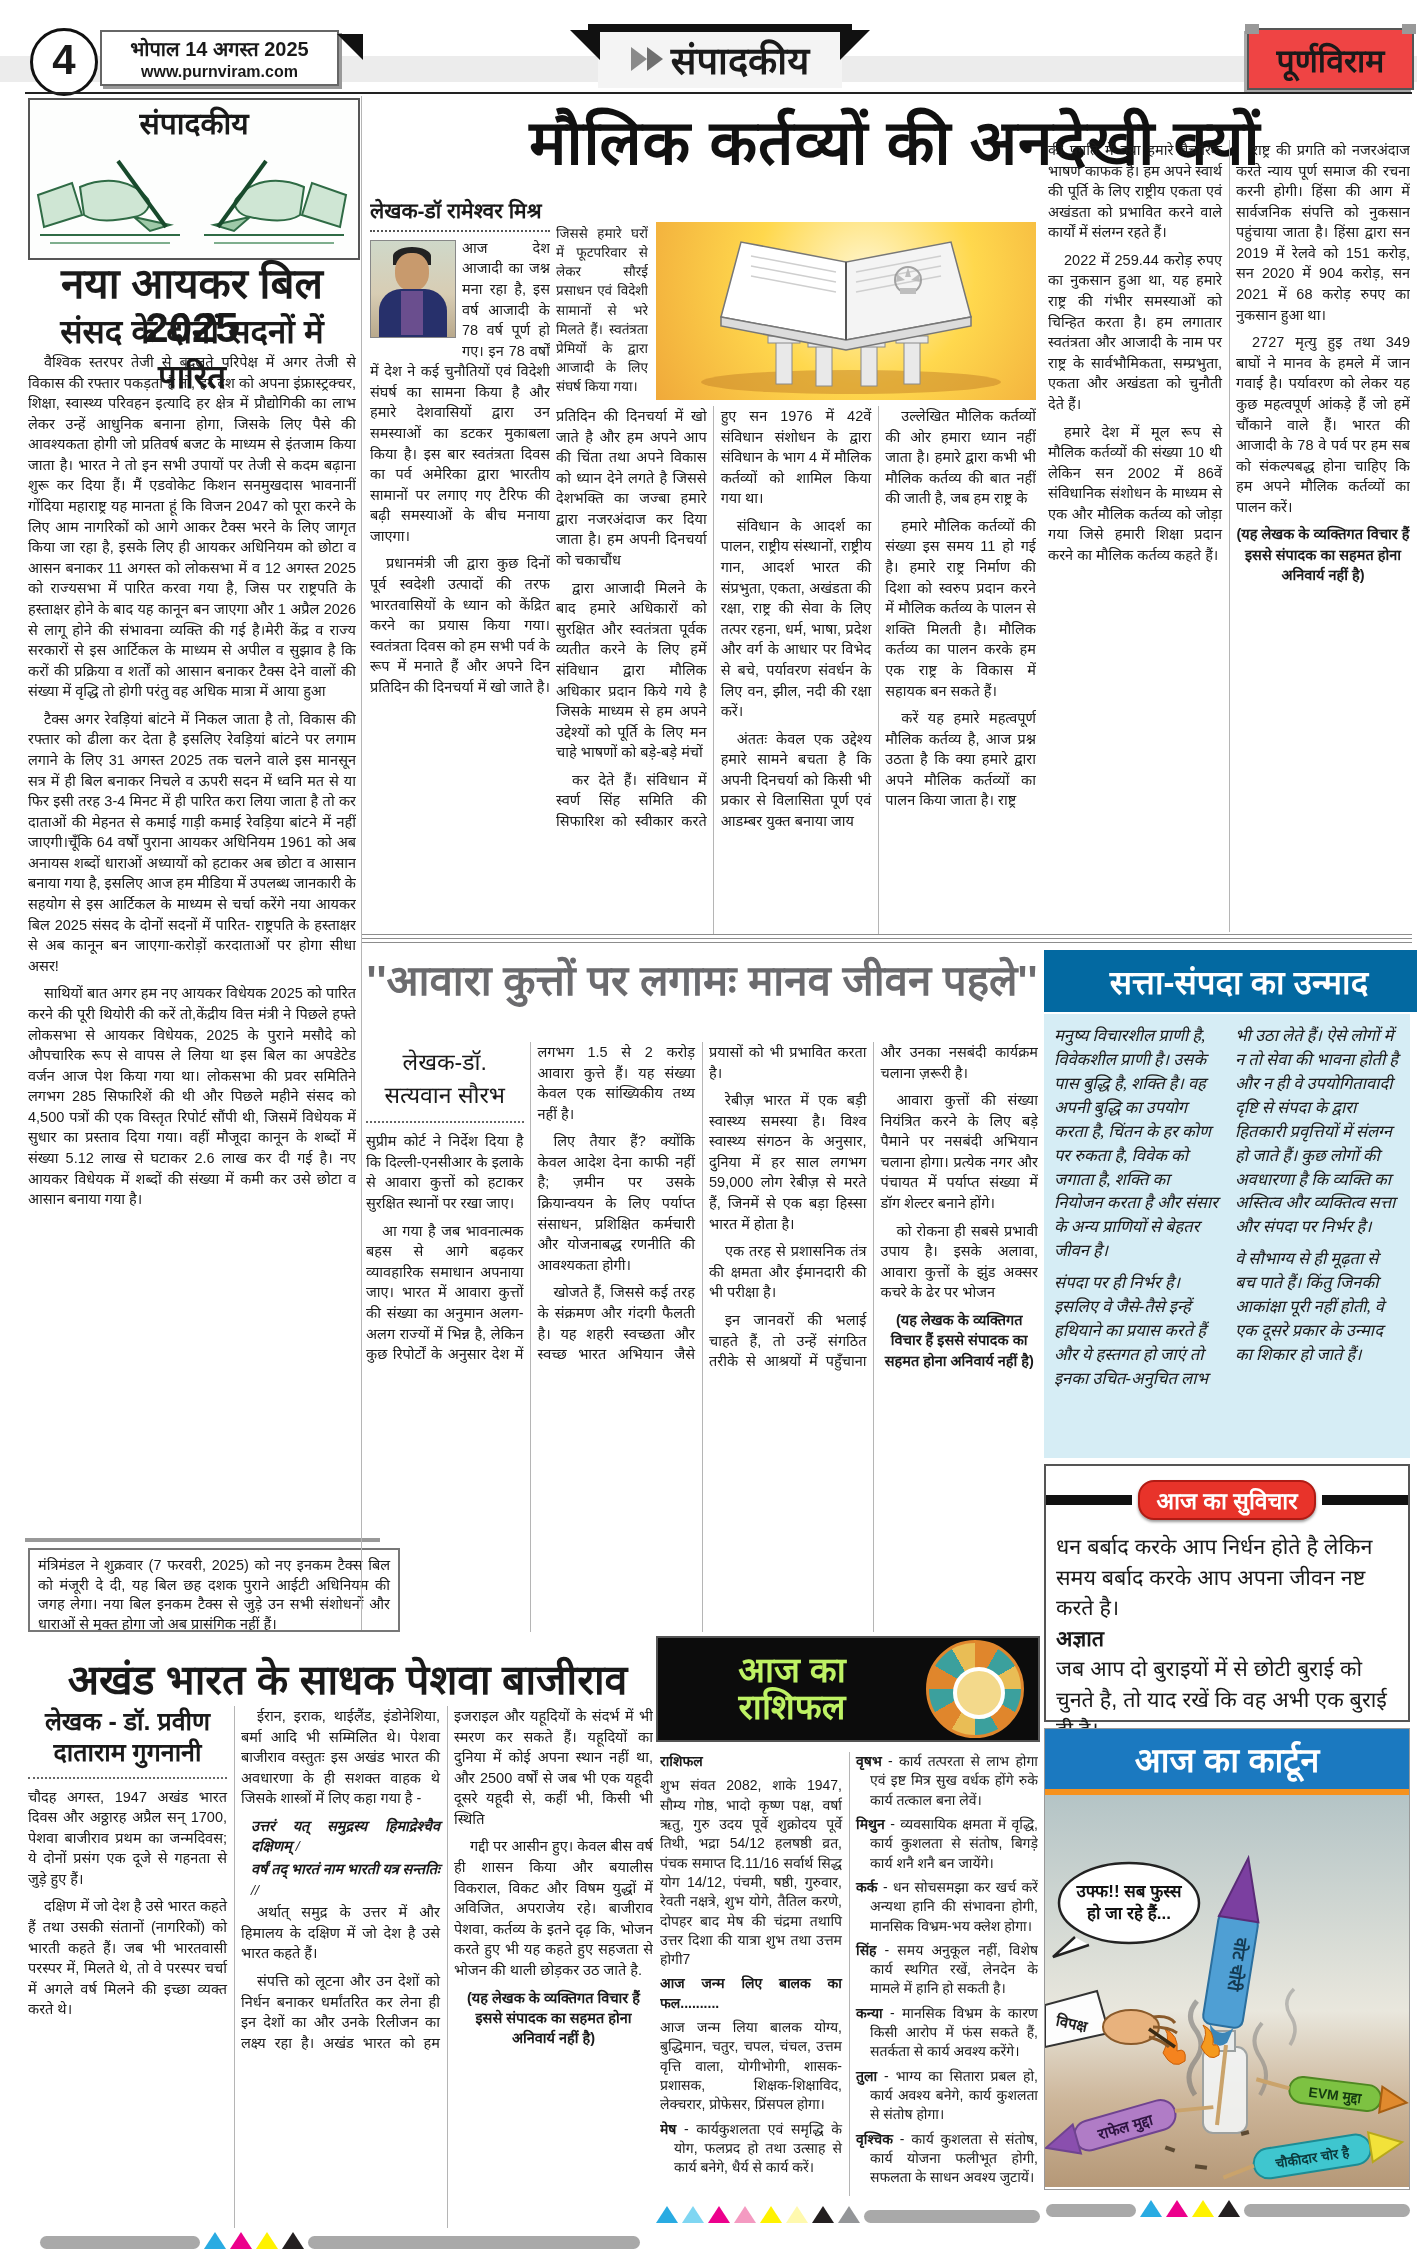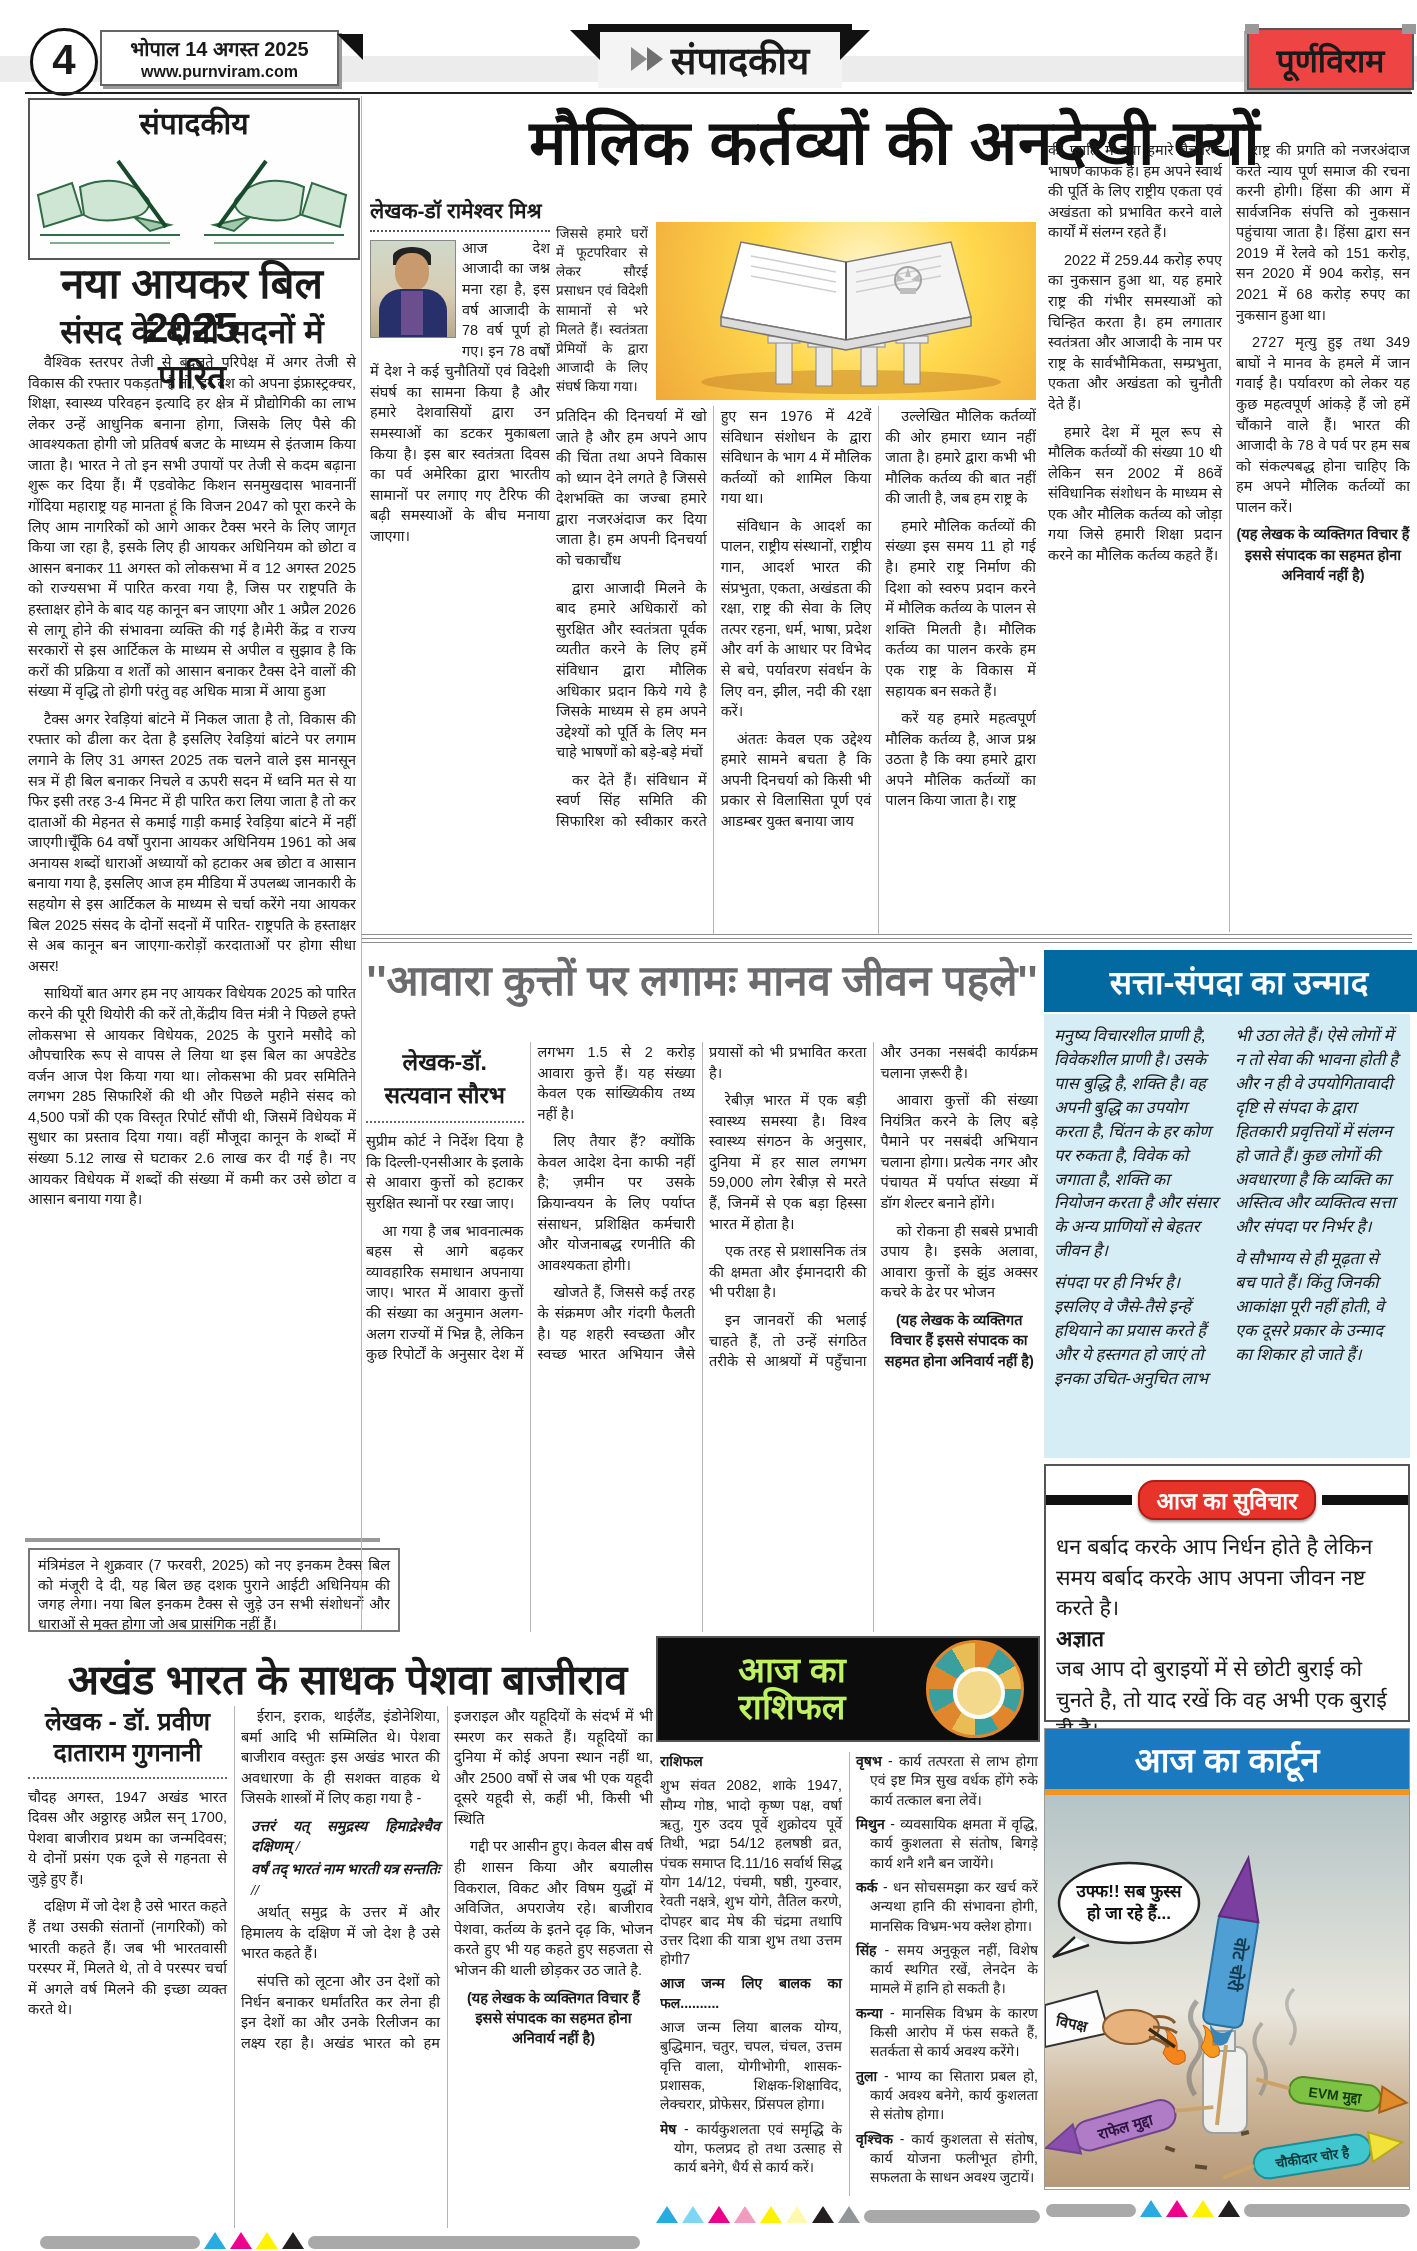--- a/index.html
+++ b/index.html
@@ -57,21 +57,21 @@
   .m-illo{left:656px;top:222px;width:380px;height:178px;
           background:radial-gradient(circle at 55% 30%,#fff6cf 0%,#ffd84d 45%,#f0a93a 100%);}
   .m-cols3{left:556px;top:406px;width:480px;height:528px;column-count:3;}
   .m-colsR{left:1048px;top:140px;width:362px;height:792px;column-count:2;}
   .sep{left:362px;top:934px;width:1050px;height:12px;
        background:repeating-linear-gradient(180deg,#8c8c8c 0 1.5px,#fff 1.5px 4px);}
   .sepL{left:25px;top:1538px;width:355px;height:4px;background:#999;}
   
   .dog-hl{left:366px;top:950px;width:672px;text-align:center;font-size:42px;font-weight:bold;color:#6b6b6e;}
   .dog-body{left:366px;top:1042px;width:672px;height:590px;column-count:4;}
-  .dog-byline{font-size:23px;font-weight:bold;text-align:center;border-bottom:2px dotted #666;
+  .dog-byline{font-size:23px;font-weight:normal;text-align:center;border-bottom:2px dotted #666;
               padding:4px 0 10px;margin-bottom:8px;text-indent:0!important;}
   
   .satta-banner{left:1044px;top:950px;width:390px;height:62px;background:#0369a1;color:#fff;
                 display:flex;align-items:center;justify-content:center;font-size:33px;font-weight:bold;}
   .satta-body{left:1044px;top:1014px;width:366px;height:444px;background:#d6edf5;
               column-count:2;column-gap:16px;padding:10px 10px;box-sizing:border-box;
               font-family:"Liberation Serif","DejaVu Serif",serif;font-style:italic;
               font-size:16.5px;line-height:1.45;}
   .satta-body p{margin:0 0 8px;text-indent:0;}
   
@@ -187,20 +187,21 @@
 
 <div class="abs m-col1 bodytxt jt">
   <div class="byline dotline">लेखक-डॉ रामेश्वर मिश्र</div>
   <div class="photo">
     <span class="hair"></span>
     <span class="head"></span>
     <span class="torso"></span>
     <span class="scarf"></span>
   </div>
   <p style="text-indent:0;">आज देश आजादी का जश्न मना रहा है, इस वर्ष आजादी के 78 वर्ष पूर्ण हो गए। इन 78 वर्षों में देश ने कई चुनौतियों एवं विदेशी संघर्ष का सामना किया है और हमारे देशवासियों द्वारा उन समस्याओं का डटकर मुकाबला किया है। इस बार स्वतंत्रता दिवस का पर्व अमेरिका द्वारा भारतीय सामानों पर लगाए गए टैरिफ की बढ़ी समस्याओं के बीच मनाया जाएगा।</p>
+  <p>प्रधानमंत्री जी द्वारा कुछ दिनों पूर्व स्वदेशी उत्पादों की तरफ भारतवासियों के ध्यान को केंद्रित करने का प्रयास किया गया। स्वतंत्रता दिवस को हम सभी पर्व के रूप में मनाते हैं और अपने दिन प्रतिदिन की दिनचर्या में खो जाते है।</p>
 </div>
 
 <div class="abs m-strip bodytxt jt" style="font-size:13.5px;">
   <p style="text-indent:0;">जिससे हमारे घरों में फूटपरिवार से लेकर सौरई प्रसाधन एवं विदेशी सामानों से भरे मिलते हैं। स्वतंत्रता प्रेमियों के द्वारा आजादी के लिए संघर्ष किया गया।</p>
 </div>
 
 <div class="abs m-illo">
   <svg width="380" height="178" viewBox="0 0 380 178">
     <ellipse cx="195" cy="160" rx="150" ry="12" fill="#c8862a" opacity="0.55"></ellipse>
 

